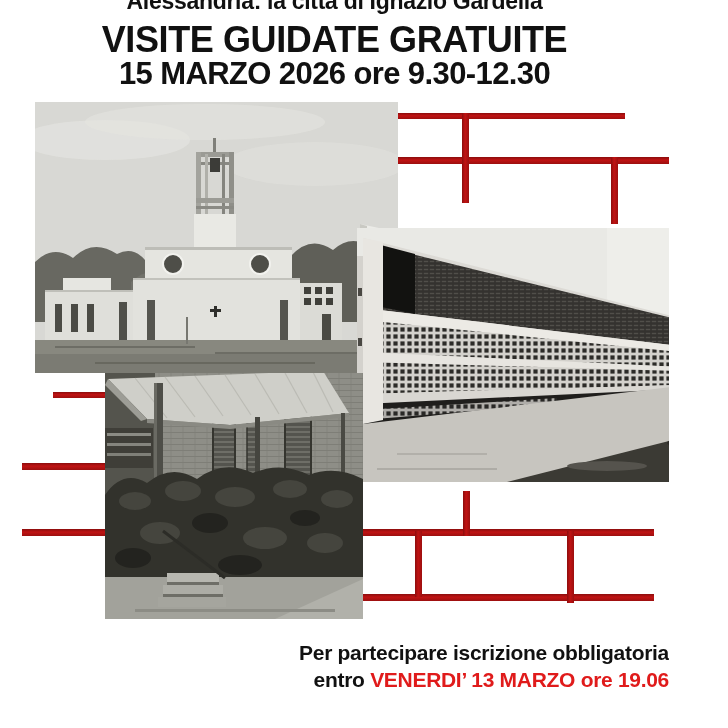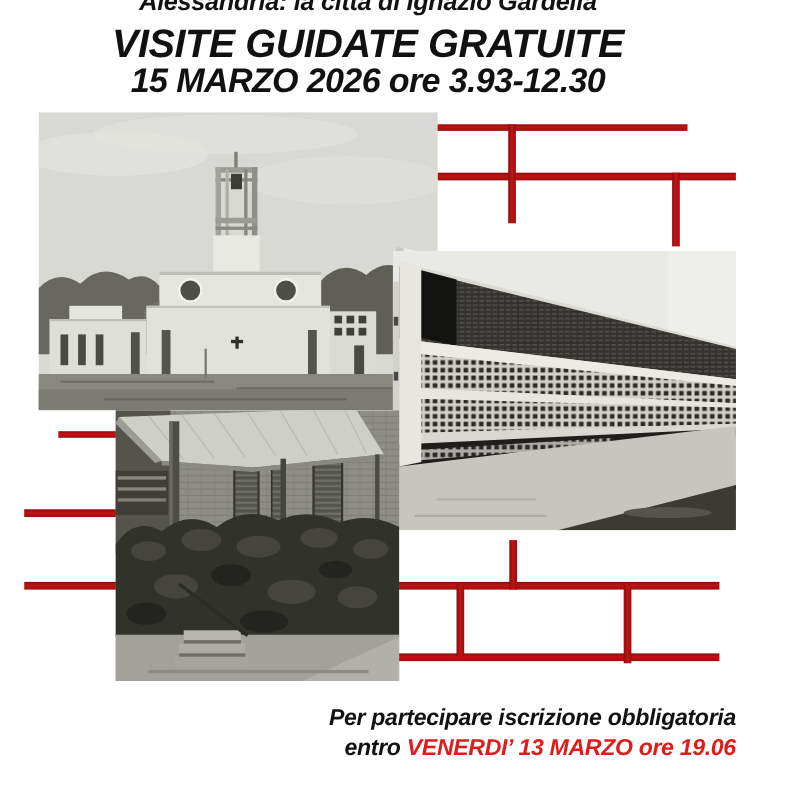--- a/index.html
+++ b/index.html
@@ -1,17 +1,17 @@
 <!DOCTYPE html>
 <html style="--line-red: #c01313; --deadline-red: #e01b1b; --text-black: #111111; --bg: #ffffff;"><head>
 <meta charset="utf-8">
 <style>
   html,body{margin:0;padding:0;background:#ffffff;}
   .poster{position:relative;width:669px;height:728px;background:var(--bg,#fff);
-          overflow:hidden;font-family:"Liberation Sans",sans-serif;font-style:italic;}
+          overflow:hidden;font-family:"Liberation Sans",sans-serif;}
   .center-text{position:absolute;left:0;right:0;text-align:center;color:var(--text-black,#111);
                font-weight:bold;white-space:nowrap;}
   .title-cropped{top:-11px;font-size:23px;letter-spacing:-0.3px;line-height:24px;z-index:6;}
   .subtitle{top:24px;font-size:36px;letter-spacing:-0.4px;line-height:32px;z-index:6;}
   .date-line{top:56px;font-size:31px;letter-spacing:-0.6px;line-height:36px;z-index:6;}
   .footer{position:absolute;top:640px;left:0;right:0;text-align:right;z-index:6;
           font-weight:bold;font-size:21px;line-height:26.5px;color:var(--text-black,#111);
           letter-spacing:-0.3px;}
   .deadline{color:var(--deadline-red,#e01b1b);}
   .redline{position:absolute;z-index:1;}
@@ -23,21 +23,21 @@
   .photo-modern{left:357px;top:228px;width:371px;height:254px;z-index:3;}
   .photo-pavilion{left:105px;top:373px;width:258px;height:246px;z-index:4;}
 </style>
 </head>
 <body>
 
 <div class="poster">
 
   <div class="center-text title-cropped">Alessandria: la città di Ignazio Gardella</div>
   <div class="center-text subtitle">VISITE GUIDATE GRATUITE</div>
-  <div class="center-text date-line">15 MARZO 2026 ore 3.93-12.30</div>
+  <div class="center-text date-line">15 MARZO 2026 ore 9.30-12.30</div>
 
   <div class="redline h" style="left:392px;top:113px;width:233px;height:6px;"></div>
   <div class="redline h" style="left:392px;top:157px;width:305px;height:7px;"></div>
   <div class="redline v" style="left:462px;top:113px;width:7px;height:90px;"></div>
   <div class="redline v" style="left:611px;top:157px;width:7px;height:67px;"></div>
 
   <div class="redline h" style="left:53px;top:392px;width:57px;height:6px;"></div>
   <div class="redline h" style="left:22px;top:463px;width:88px;height:7px;"></div>
   <div class="redline h" style="left:22px;top:529px;width:88px;height:7px;"></div>
 

